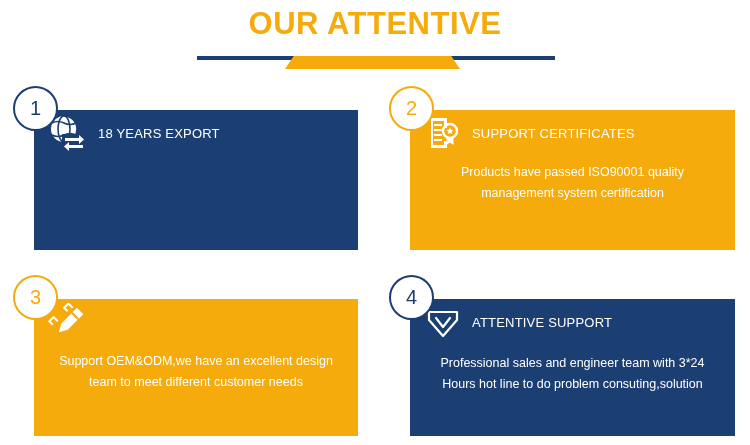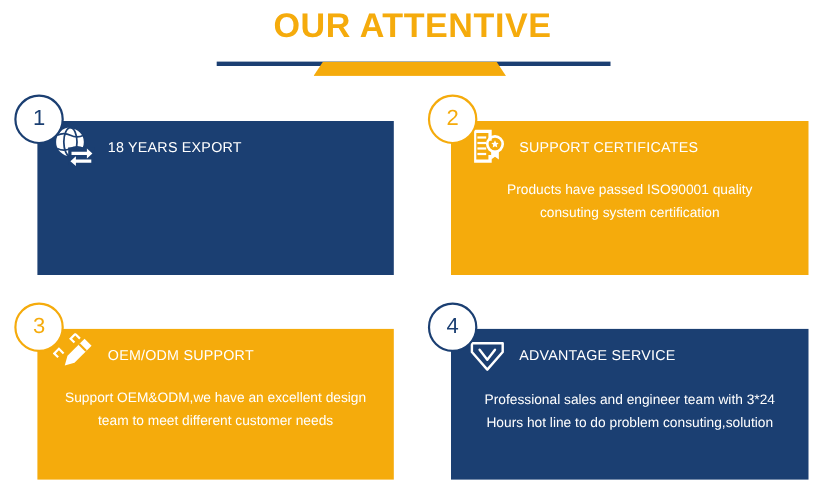--- a/index.html
+++ b/index.html
@@ -151,57 +151,56 @@
           <rect x="9" y="14" width="8" height="2" fill="#ffffff"></rect>
           <rect x="9" y="19" width="8" height="2" fill="#ffffff"></rect>
           <rect x="9" y="24" width="8" height="2" fill="#ffffff"></rect>
           <circle cx="25" cy="16" r="7" fill="none" stroke="#ffffff" stroke-width="2.4"></circle>
           <path d="M25 12.5 l1 2.2 l2.4 .3 l-1.8 1.7 l.5 2.4 l-2.1 -1.2 l-2.1 1.2 l.5 -2.4 l-1.8 -1.7 l2.4 -.3 z" fill="#ffffff"></path>
           <path d="M21.5 22 l0 8 l3.5 -2.4 l3.5 2.4 l0 -8 z" fill="#ffffff"></path>
         </svg>
       </div>
       <div class="card-title">SUPPORT CERTIFICATES</div>
     </div>
-    <div class="card-body">Products have passed ISO90001 quality consuting system certification</div>
+    <div class="card-body">Products have passed ISO90001 quality management system certification</div>
   </div>
   <div class="badge badge-orange" id="badge-2">
     <span>2</span>
   </div>
 
   <div class="card card-orange" id="card-3">
     <div class="card-head">
       <div class="card-icon">
         <svg width="38" height="38" viewBox="0 0 38 38">
           <g transform="rotate(45 19 19)">
             <path d="M16 2 h9 v22 l-4.5 8 l-4.5 -8 z" fill="#ffffff"></path>
             <rect x="16" y="8" width="9" height="2" fill="#f5ab0c"></rect>
           </g>
           <g transform="rotate(45 19 19)" fill="#ffffff">
             <path d="M6 4 h7 v2 h-5 v4 h4 v2 h-6 z"></path>
             <path d="M5 24 h7 v2 h-5 v4 h4 v2 h-6 z"></path>
           </g>
         </svg>
       </div>
-      <div class="card-title">OEM/ODM SUPPORT</div>
     </div>
     <div class="card-body">Support OEM&amp;ODM,we have an excellent design team to meet different customer needs</div>
   </div>
   <div class="badge badge-orange" id="badge-3">
     <span>3</span>
   </div>
 
   <div class="card card-navy" id="card-4">
     <div class="card-head">
       <div class="card-icon">
         <svg width="38" height="38" viewBox="0 0 38 38">
           <path d="M5 9 h28 v8 l-14 16 l-14 -16 z" fill="none" stroke="#ffffff" stroke-width="2.2" stroke-linejoin="round"></path>
           <path d="M12 15 l7 9 l7 -9" fill="none" stroke="#ffffff" stroke-width="2.2" stroke-linecap="round" stroke-linejoin="round"></path>
         </svg>
       </div>
-      <div class="card-title">ADVANTAGE SERVICE</div>
+      <div class="card-title">ATTENTIVE SUPPORT</div>
     </div>
     <div class="card-body">Professional sales and engineer team with 3*24 Hours hot line to do problem consuting,solution</div>
   </div>
   <div class="badge badge-navy" id="badge-4">
     <span>4</span>
   </div>
 
 </div>
 
 </body></html>

